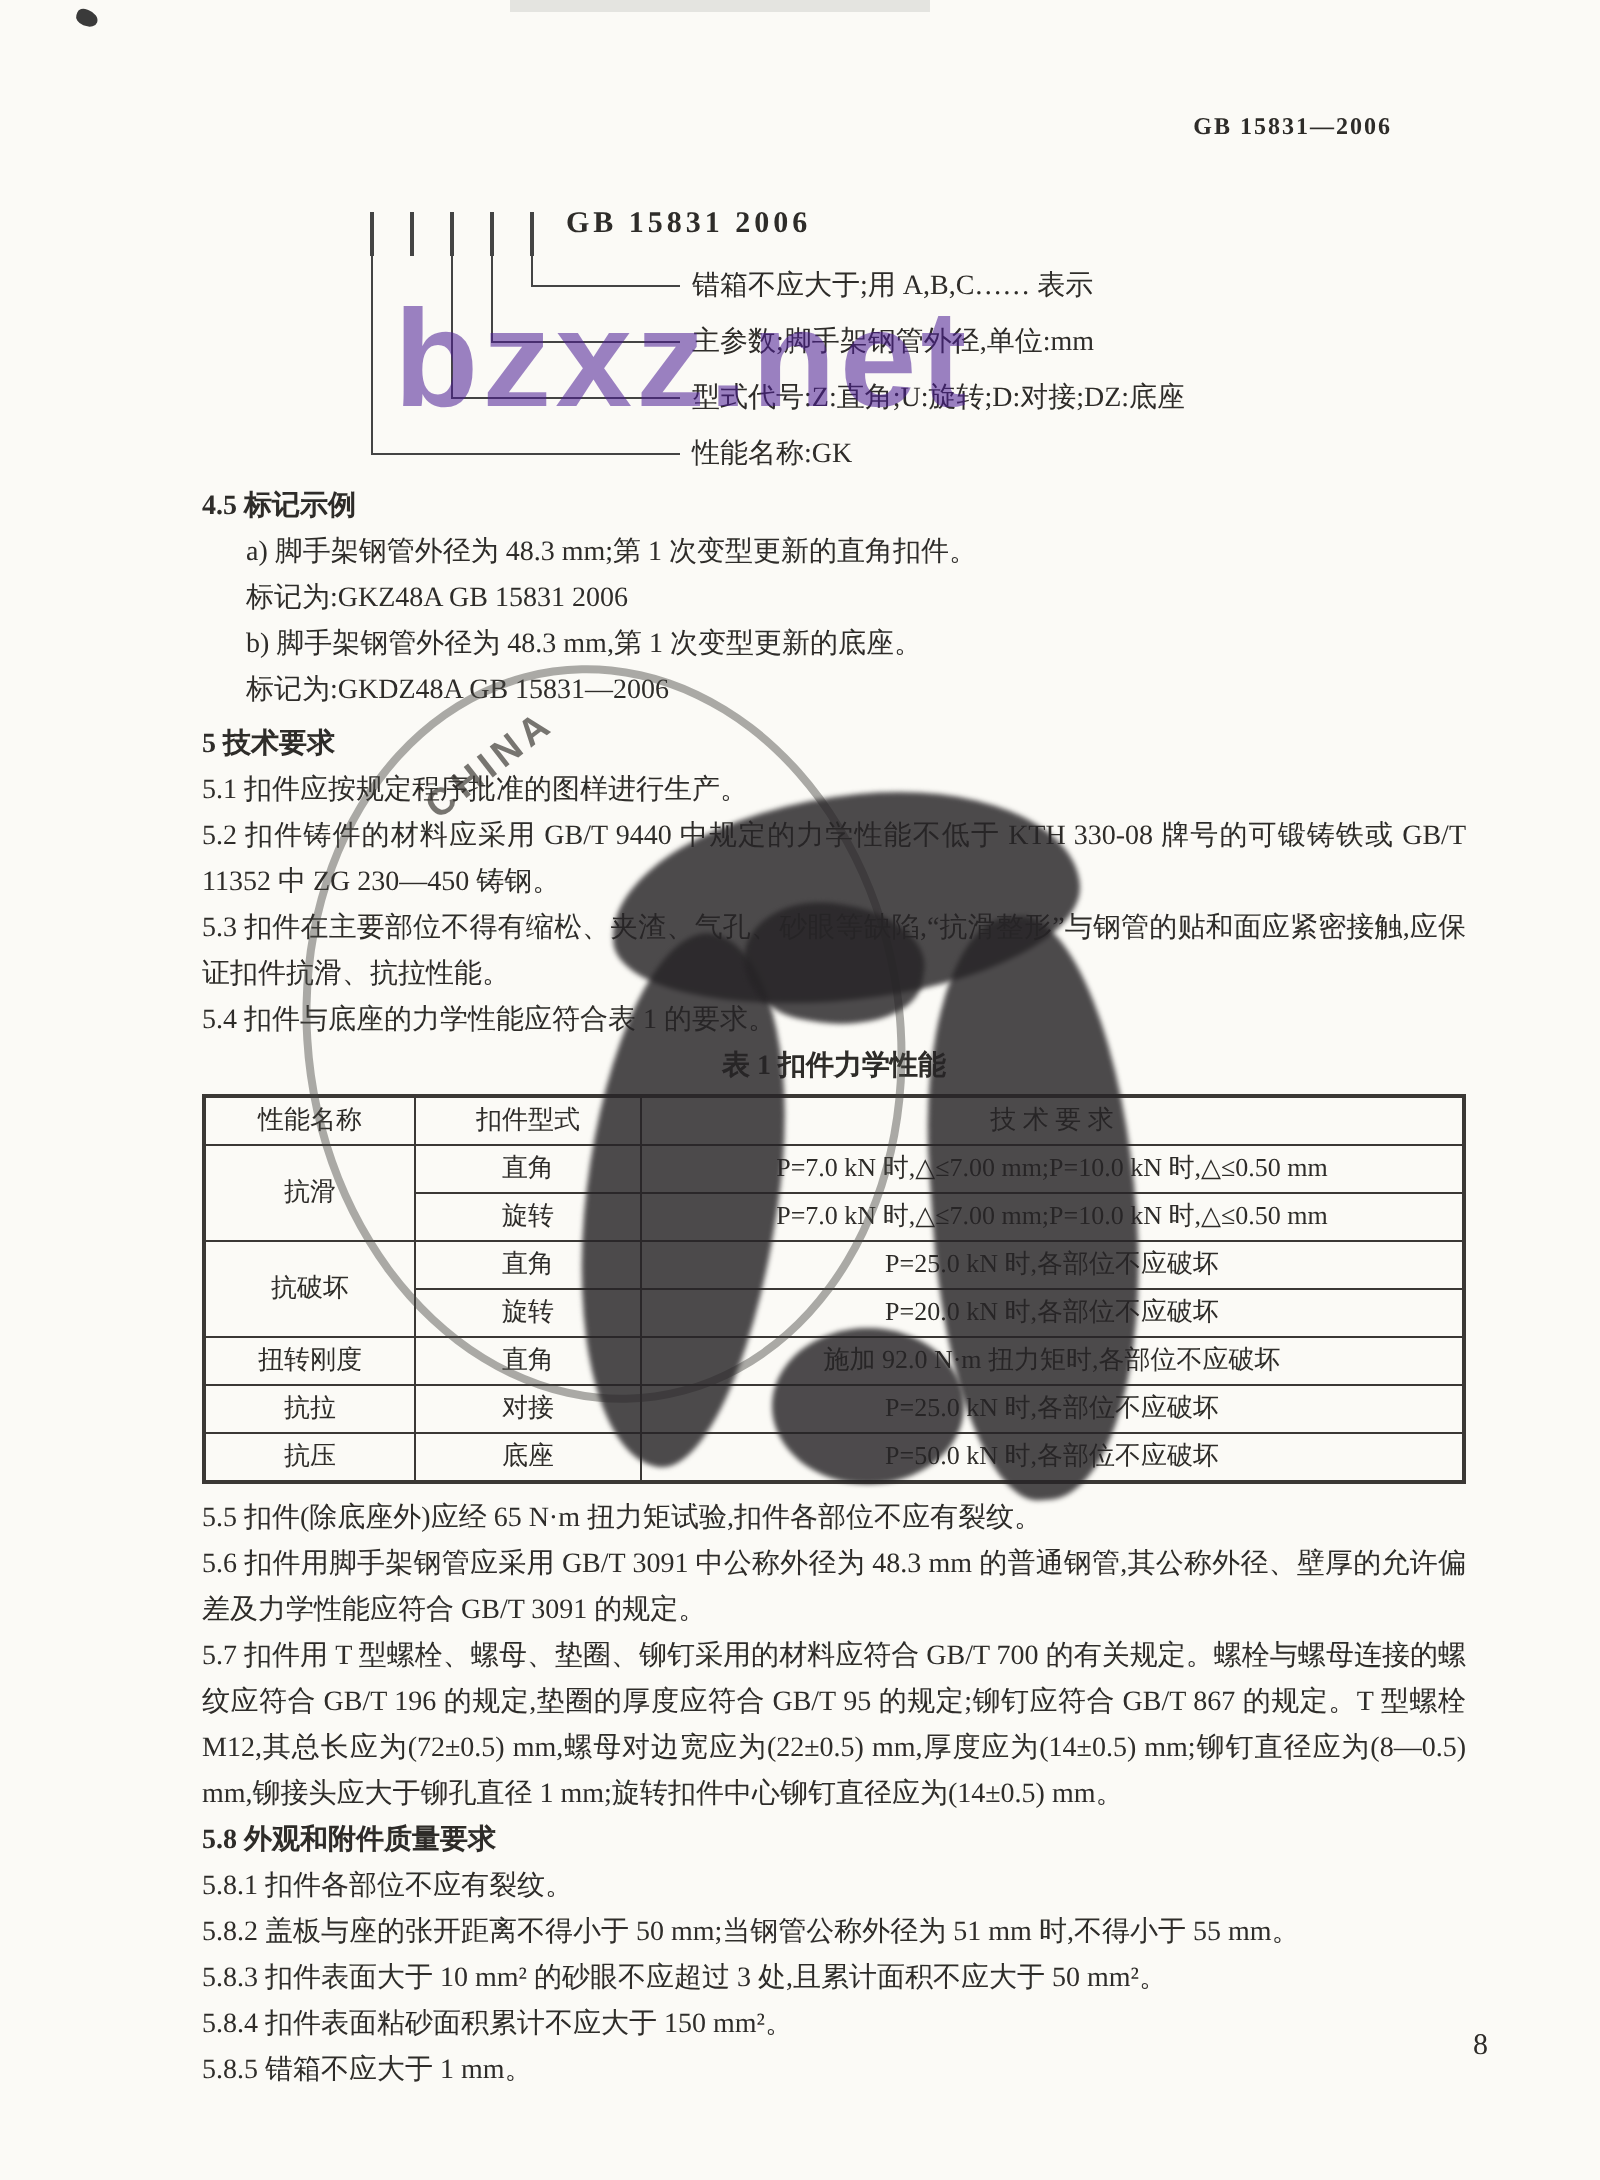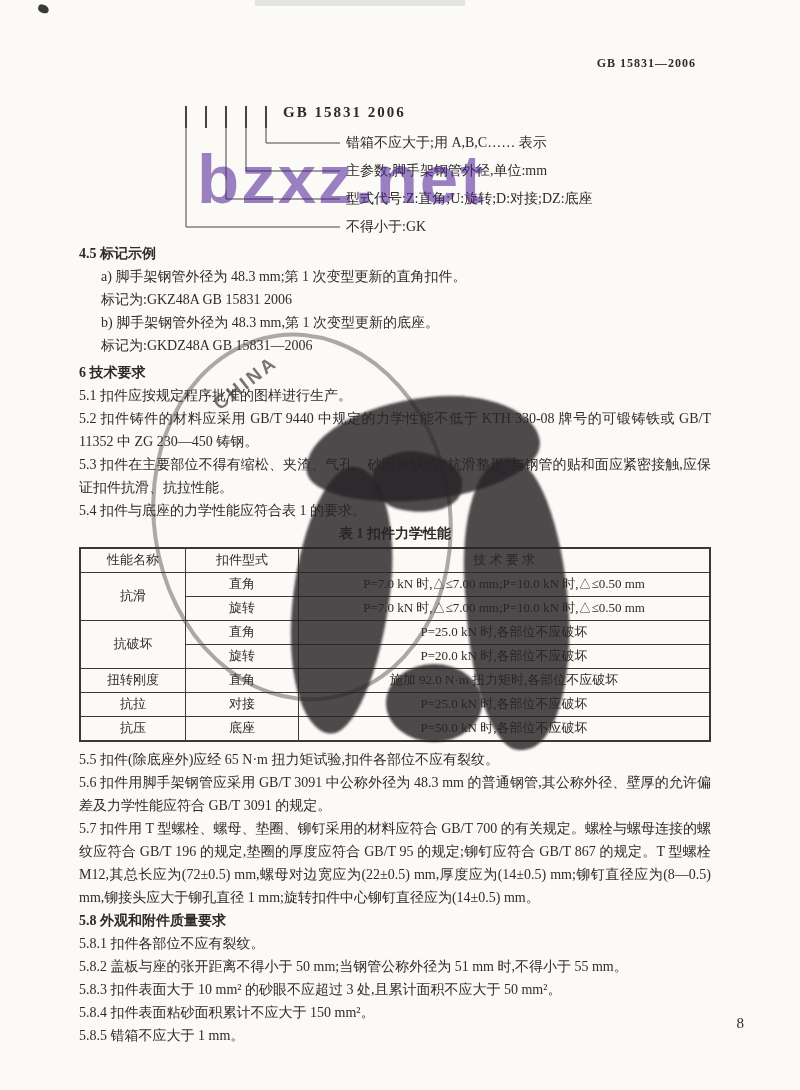--- a/index.html
+++ b/index.html
@@ -14,21 +14,21 @@
   .header-code{position:absolute;top:56px;right:104px;font-weight:bold;font-size:12px;letter-spacing:1px;}
 
   
   .diagram{position:absolute;top:98px;left:0;width:800px;height:148px;}
   .diagram svg{position:absolute;left:0;top:0;}
   .diagram-code{position:absolute;left:283px;top:6px;font-size:15px;font-weight:bold;letter-spacing:2px;}
   .dlabel{position:absolute;left:346px;font-size:14px;white-space:nowrap;}
   .l0{top:36px}.l1{top:64px}.l2{top:92px}.l3{top:120px}
 
   
-  .content{position:absolute;top:242px;left:79px;width:632px;font-size:14px;line-height:23px;text-align:justify;font-family:Liberation Serif, serif;}
+  .content{position:absolute;top:242px;left:101px;width:632px;font-size:14px;line-height:23px;text-align:justify;}
   .content p{margin:0;}
   .h{font-weight:bold;}
   .mt{margin-top:4px !important;}
   .indent{padding-left:22px;}
 
   .tbl-title{text-align:center;font-weight:bold;margin:3px 0 2px;}
   table{border-collapse:collapse;width:100%;margin:2px 0 6px;font-size:13px;line-height:1.25;}
   td,th{border:1px solid #3b3835;text-align:center;padding:3px 4px;height:17px;font-weight:normal;}
   table{border:2px solid #3b3835;}
   .c-name{width:96px;}
@@ -74,31 +74,31 @@
 
       <polyline points="266,30 266,45 340,45" fill="none" stroke="#444" stroke-width="1"></polyline>
       <polyline points="246,30 246,73 340,73" fill="none" stroke="#444" stroke-width="1"></polyline>
       <polyline points="226,30 226,101 340,101" fill="none" stroke="#444" stroke-width="1"></polyline>
       <polyline points="186,30 186,129 340,129" fill="none" stroke="#444" stroke-width="1"></polyline>
     </svg>
     <div class="diagram-code">GB 15831  2006</div>
     <div class="dlabel l0">错箱不应大于;用 A,B,C…… 表示</div>
     <div class="dlabel l1">主参数;脚手架钢管外径,单位:mm</div>
     <div class="dlabel l2">型式代号:Z:直角;U:旋转;D:对接;DZ:底座</div>
-    <div class="dlabel l3">不得小于:GK</div>
+    <div class="dlabel l3">性能名称:GK</div>
   </div>
 
   <div class="content">
     <p class="h">4.5  标记示例</p>
     <p class="indent">a)   脚手架钢管外径为 48.3 mm;第 1 次变型更新的直角扣件。</p>
     <p class="indent">标记为:GKZ48A   GB 15831   2006</p>
     <p class="indent">b)   脚手架钢管外径为 48.3 mm,第 1 次变型更新的底座。</p>
     <p class="indent">标记为:GKDZ48A   GB 15831—2006</p>
 
-    <p class="h mt">6  技术要求</p>
+    <p class="h mt">5  技术要求</p>
     <p>5.1  扣件应按规定程序批准的图样进行生产。</p>
     <p>5.2  扣件铸件的材料应采用 GB/T 9440 中规定的力学性能不低于 KTH 330-08 牌号的可锻铸铁或 GB/T 11352 中 ZG 230—450 铸钢。</p>
     <p>5.3  扣件在主要部位不得有缩松、夹渣、气孔、砂眼等缺陷,“抗滑整形”与钢管的贴和面应紧密接触,应保证扣件抗滑、抗拉性能。</p>
     <p>5.4  扣件与底座的力学性能应符合表 1 的要求。</p>
 
     <p class="tbl-title">表 1  扣件力学性能</p>
     <table>
       <tbody>
         <tr>
           <th class="c-name">性能名称</th>

